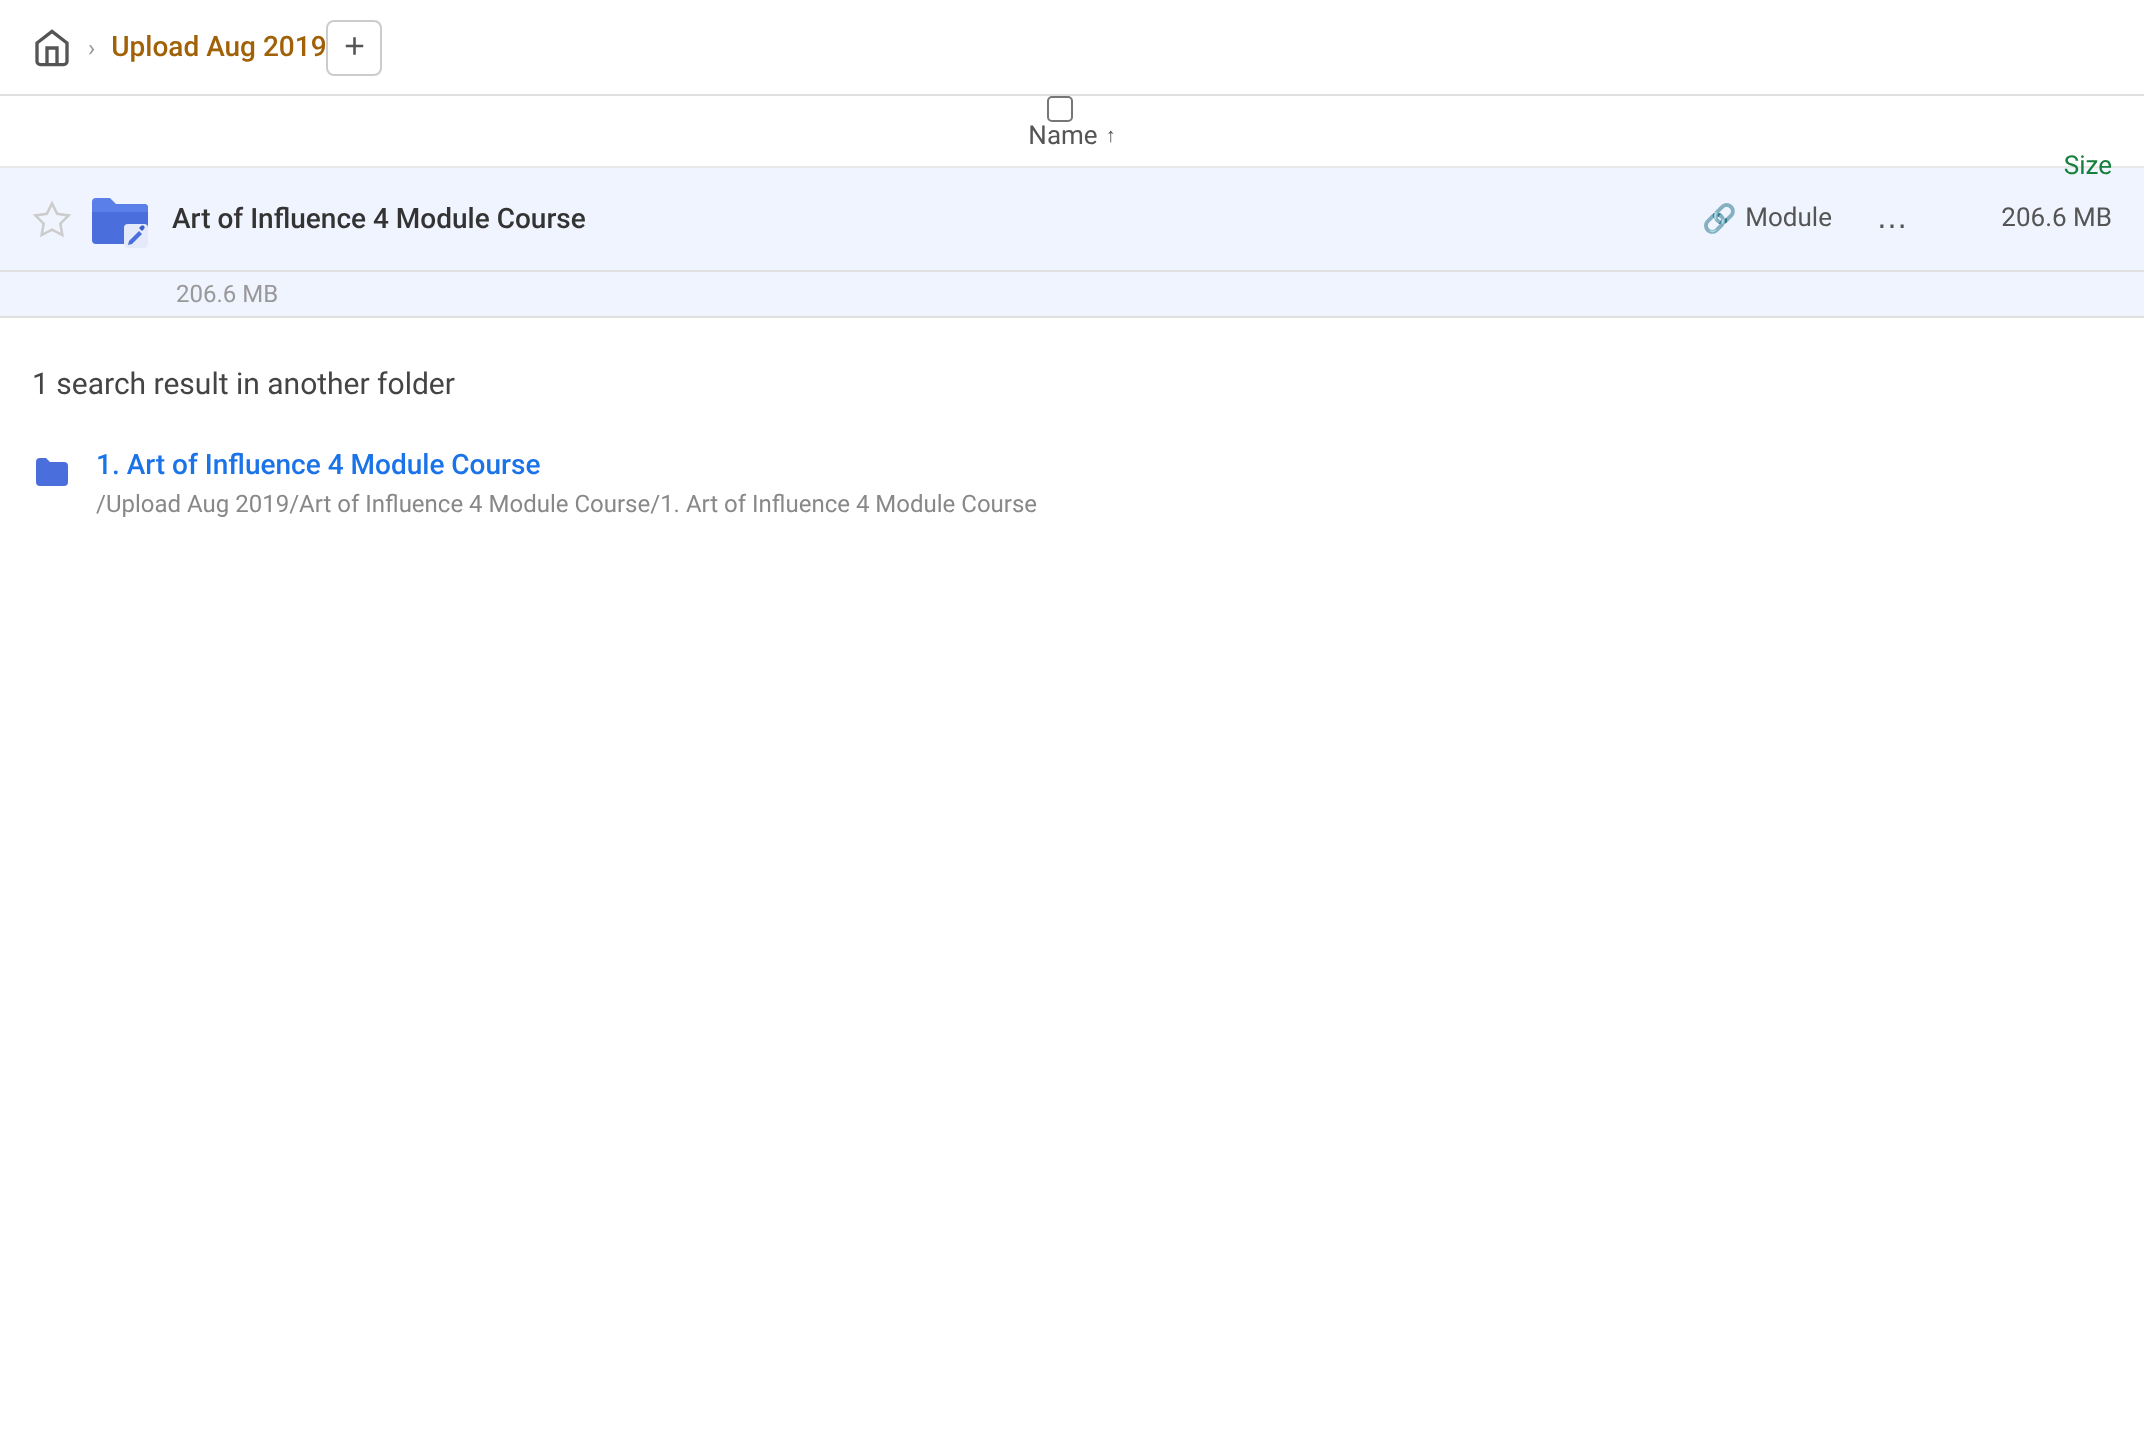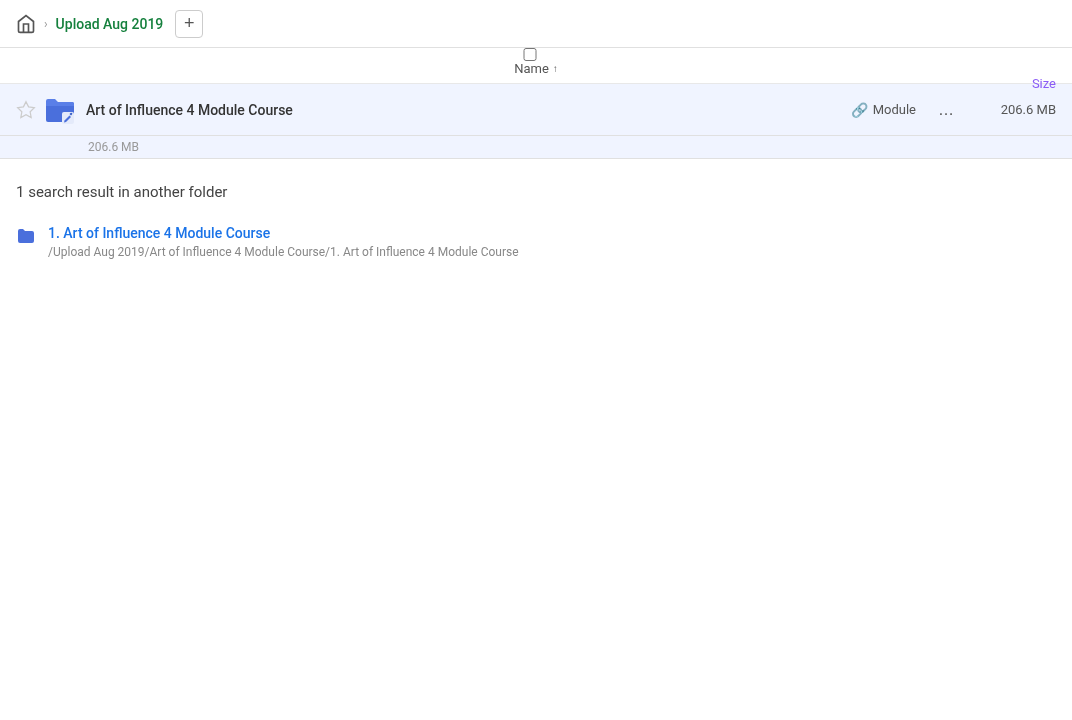--- a/index.html
+++ b/index.html
@@ -33,23 +33,22 @@
       cursor: pointer;
       color: #555;
     }
     .topbar-chevron {
       color: #999;
       margin-right: 8px;
       font-size: 12px;
     }
     .topbar-title {
       font-size: 14px;
-      color: #15803d;
+      color: #a16207;
       font-weight: 500;
-      margin-right: 12px;
     }
     .topbar-add-btn {
       width: 28px;
       height: 28px;
       border: 1px solid #ccc;
       border-radius: 4px;
       background: #fff;
       cursor: pointer;
       display: flex;
       align-items: center;
@@ -81,21 +80,21 @@
       align-items: center;
       gap: 4px;
       cursor: pointer;
     }
     .col-header-name-arrow {
       font-size: 10px;
     }
     .col-header-size {
       margin-left: auto;
       font-size: 13px;
-      color: #8b5cf6;
+      color: #15803d;
     }
 
     
     .result-row {
       display: flex;
       align-items: center;
       padding: 0 16px;
       height: 52px;
       background: #f0f4ff;
       border-bottom: 1px solid #e0e0e0;

